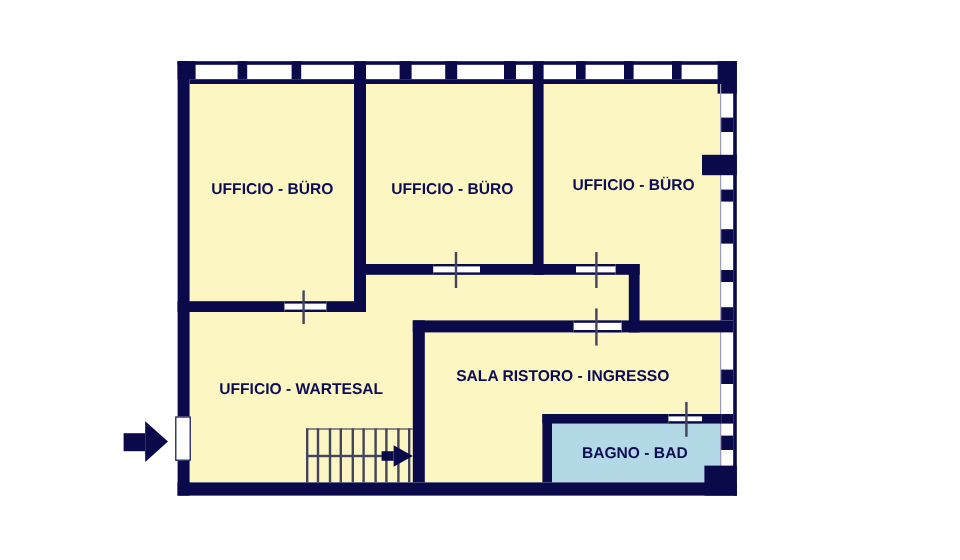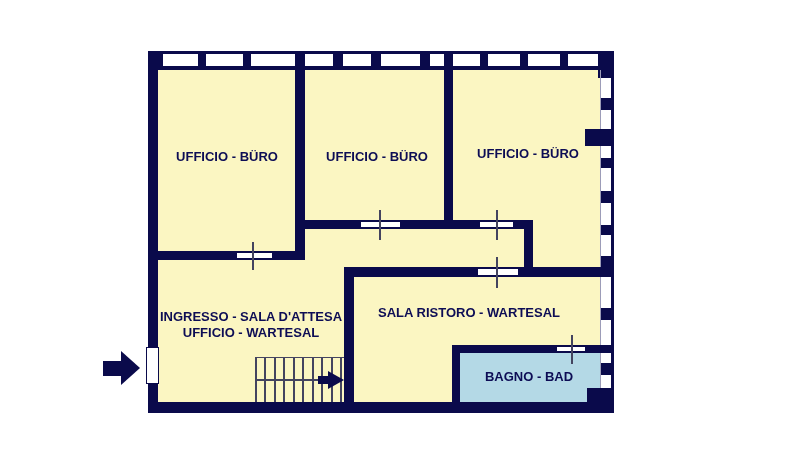--- a/index.html
+++ b/index.html
@@ -106,19 +106,18 @@
   <div class="w" style="left:318px;top:376px;width:10px;height:8px;"></div>
   <div class="tri-right-small" style="left:328px;top:371px;"></div>
 
   <div class="w" style="left:103px;top:361px;width:18px;height:15px;"></div>
   <div class="tri-right-big" style="left:121px;top:351px;"></div>
 
   <div class="label" style="left:227px;top:157px;">UFFICIO - BÜRO</div>
   <div class="label" style="left:377px;top:157px;">UFFICIO - BÜRO</div>
   <div class="label" style="left:528px;top:154px;">UFFICIO - BÜRO</div>
   <div class="label" style="left:251px;top:324px;">
-    <span style="display:block;">INGRESSO - SALA D'ATTESA</span>
     <span style="display:block;">UFFICIO - WARTESAL</span>
   </div>
-  <div class="label" style="left:469px;top:313px;">SALA RISTORO - WARTESAL</div>
+  <div class="label" style="left:469px;top:313px;">SALA RISTORO - INGRESSO</div>
   <div class="label" style="left:529px;top:377px;">BAGNO - BAD</div>
 
 </div>
 
 </body></html>

